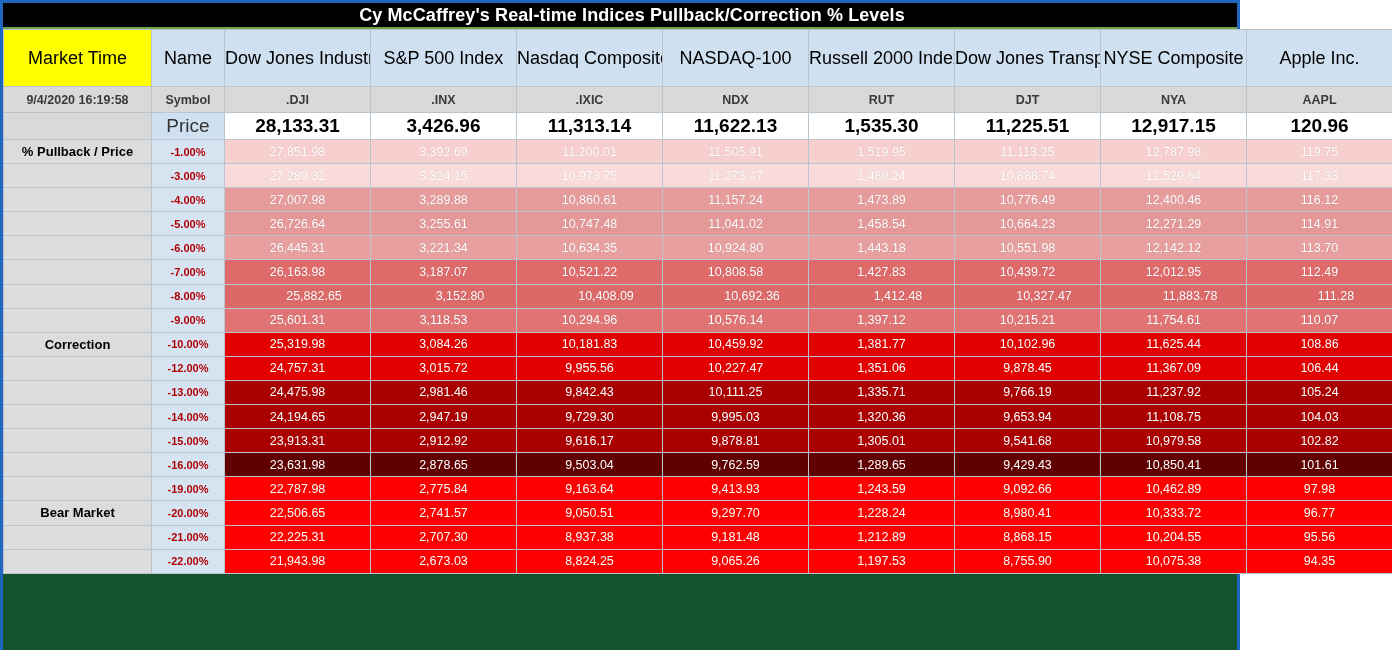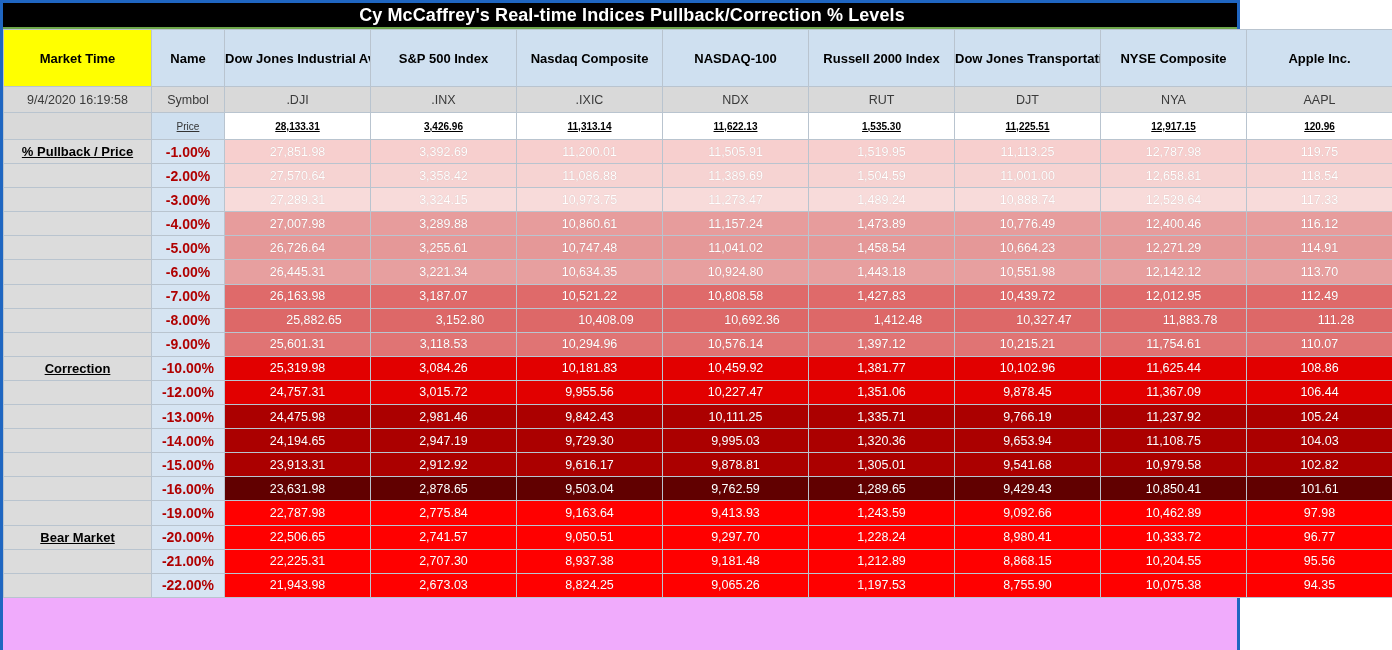--- a/index.html
+++ b/index.html
@@ -9,21 +9,21 @@
     background:#ffffff;
     font-family:"Liberation Sans", sans-serif;
     -webkit-font-smoothing:antialiased;
   }
   #app{
     width:1240px;height:650px;position:relative;
     box-sizing:border-box;
     border-left:3px solid #1f66c1;
     border-top:3px solid #1f66c1;
     border-right:3px solid #1f66c1;
-    background:#f0abfc;
+    background:#14532d;
   }
   
   .titlebar{
     height:26px;
     background:#000000;
     border-bottom:2px solid #6ea64a;
     display:flex;align-items:center;justify-content:center;
     box-sizing:border-box;
     position:relative;
   }
@@ -51,41 +51,41 @@
     overflow:hidden;
     white-space:nowrap;
   }
   
   col.c-time{width:148px;}
   col.c-name{width:73px;}
   col.c-idx {width:146px;}
   col.c-idx2{width:146px;}
 
   
-  tr.headrow td{height:56px;background:#cfe0f0;font-weight:bold;font-size:13px;color:#000;line-height:15px;}
+  tr.headrow td{height:56px;background:#cfe0f0;font-weight:normal;font-size:18px;color:#000;line-height:15px;}
   td.hdr-time{background:#ffff00 !important;font-size:13.5px;}
   td.hdr-name{font-weight:bold;}
   td.hdr-index{font-weight:bold;}
 
   
-  tr.symrow td{height:25px;background:#d9d9d9;color:#3a3a3a;font-size:12.5px;font-weight:normal;margin-left:40px;}
+  tr.symrow td{height:25px;background:#d9d9d9;color:#3a3a3a;font-size:12.5px;font-weight:bold;margin-left:40px;}
   tr.symrow td.symlabel{background:#d9d9d9;}
 
   
-  tr.pricerow td{height:26px;background:#ffffff;color:#000;font-weight:bold;font-size:10px;text-decoration:underline;}
+  tr.pricerow td{height:26px;background:#ffffff;color:#000;font-weight:bold;font-size:19px;}
   tr.pricerow td.pricelabel{background:#cfe0f0;font-weight:normal;color:#333;}
   tr.pricerow td.emptycell{background:#d9d9d9;}
 
   
   tr.datarow td{height:23.1px;}
   td.lbl{
-    background:#dcdcdc;color:#000;font-weight:bold;font-size:13px;text-decoration:underline;
+    background:#dcdcdc;color:#000;font-weight:bold;font-size:13px;
   }
   td.pct{
-    background:#d6e4f2;color:#b00000;font-weight:bold;font-size:14px;
+    background:#d6e4f2;color:#b00000;font-weight:bold;font-size:11px;
   }
   td.val{
     color:#ffffff;font-weight:normal;font-size:12.5px;
     text-shadow:0 0 1px rgba(0,0,0,0.18);
   }
   
   .band1 td.val{background:#f9d6d5;}
   .band2 td.val{background:#e99b9b;}
   .band3 td.val{background:#e06a6a;}
   .band4 td.val{background:#e20000;}
@@ -168,32 +168,20 @@
           <td class="pct">-1.00%</td>
           <td class="val">27,851.98</td>
           <td class="val">3,392.69</td>
           <td class="val">11,200.01</td>
           <td class="val">11,505.91</td>
           <td class="val">1,519.95</td>
           <td class="val">11,113.25</td>
           <td class="val">12,787.98</td>
           <td class="val">119.75</td>
         </tr>
-        <tr class="datarow band1 b1b">
-          <td class="lbl"></td>
-          <td class="pct">-2.00%</td>
-          <td class="val">27,570.64</td>
-          <td class="val">3,358.42</td>
-          <td class="val">11,086.88</td>
-          <td class="val">11,389.69</td>
-          <td class="val">1,504.59</td>
-          <td class="val">11,001.00</td>
-          <td class="val">12,658.81</td>
-          <td class="val">118.54</td>
-        </tr>
         <tr class="datarow band1 b1c">
           <td class="lbl"></td>
           <td class="pct">-3.00%</td>
           <td class="val">27,289.31</td>
           <td class="val">3,324.15</td>
           <td class="val">10,973.75</td>
           <td class="val">11,273.47</td>
           <td class="val">1,489.24</td>
           <td class="val">10,888.74</td>
           <td class="val">12,529.64</td>

